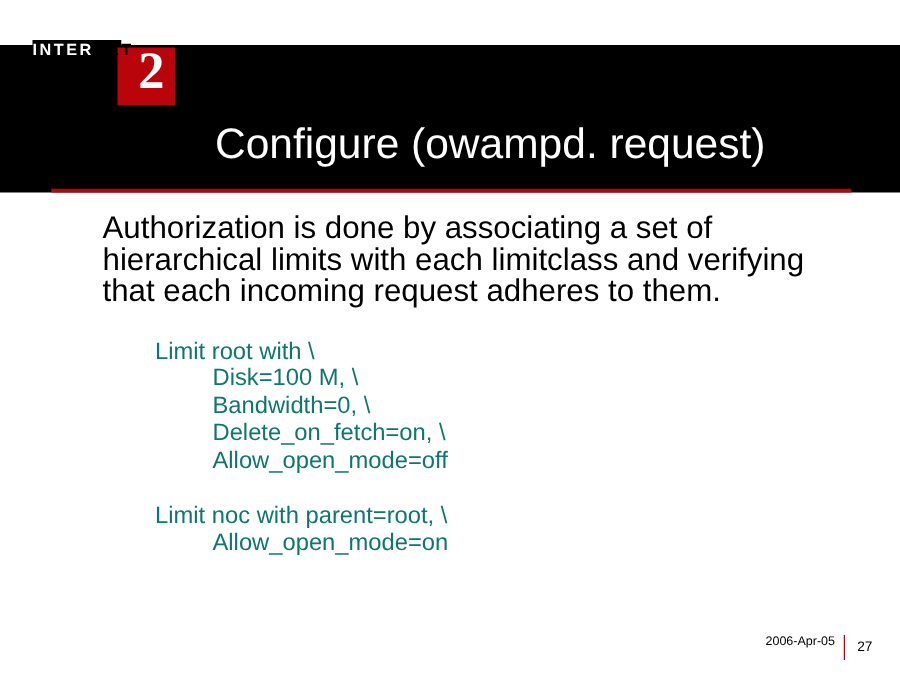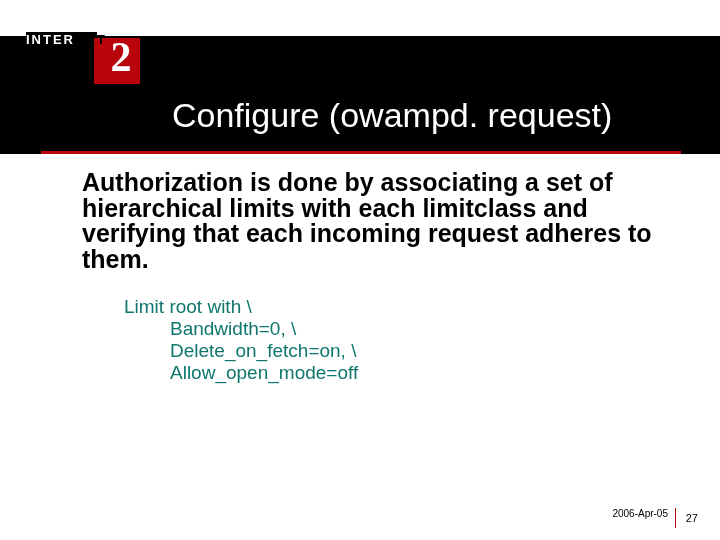--- a/index.html
+++ b/index.html
@@ -90,21 +90,21 @@
   .body-area {
     position: absolute;
     top: 170px;
     left: 82px;
     width: 570px;
   }
   .intro-para {
     font-size: 25px;
     line-height: 1.02;
     color: #000;
-    font-weight: 700;
+    font-weight: 400;
   }
   .code-area {
     margin-top: 24px;
     margin-left: 42px;
     font-size: 19px;
     line-height: 1.15;
     color: #0f766e;
     font-family: Arial, Helvetica, sans-serif;
   }
   .code-block2 {
@@ -152,22 +152,27 @@
   <div class="reg-mark">®</div>
 </div>
 
 <div class="slide-title">Configure (owampd. request)</div>
 
 <div class="body-area">
   <p class="intro-para">Authorization is done by associating a set of hierarchical limits with each limitclass and verifying that each incoming request adheres to them.</p>
 
   <div class="code-area">
     <div>Limit root with \</div>
+    <div class="indent">Disk=100 M, \</div>
     <div class="indent">Bandwidth=0, \</div>
     <div class="indent">Delete_on_fetch=on, \</div>
     <div class="indent">Allow_open_mode=off</div>
 
+    <div class="code-block2">
+      <div>Limit noc with parent=root, \</div>
+      <div class="indent">Allow_open_mode=on</div>
+    </div>
   </div>
 </div>
 
 <div class="footer-date">2006-Apr-05</div>
 <div class="footer-div"></div>
 <div class="footer-num">27</div>
 
 </body></html>

